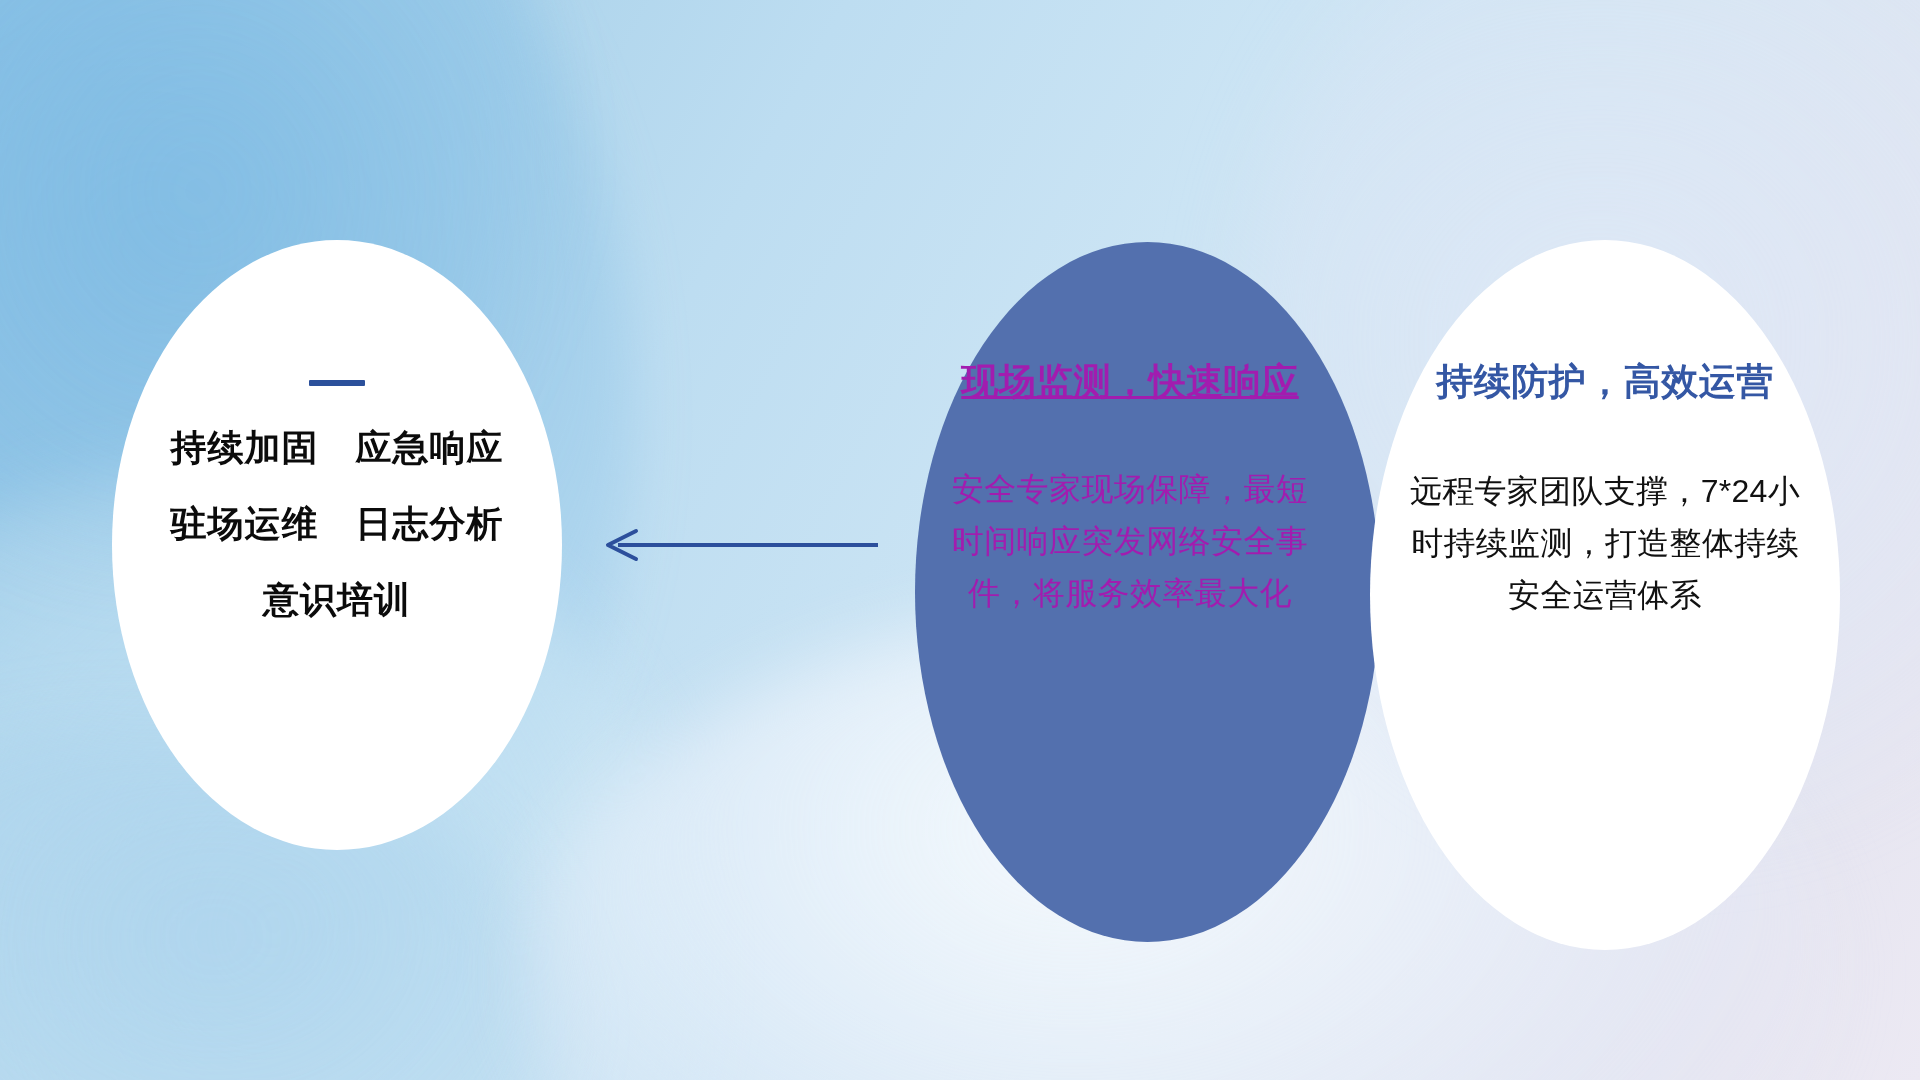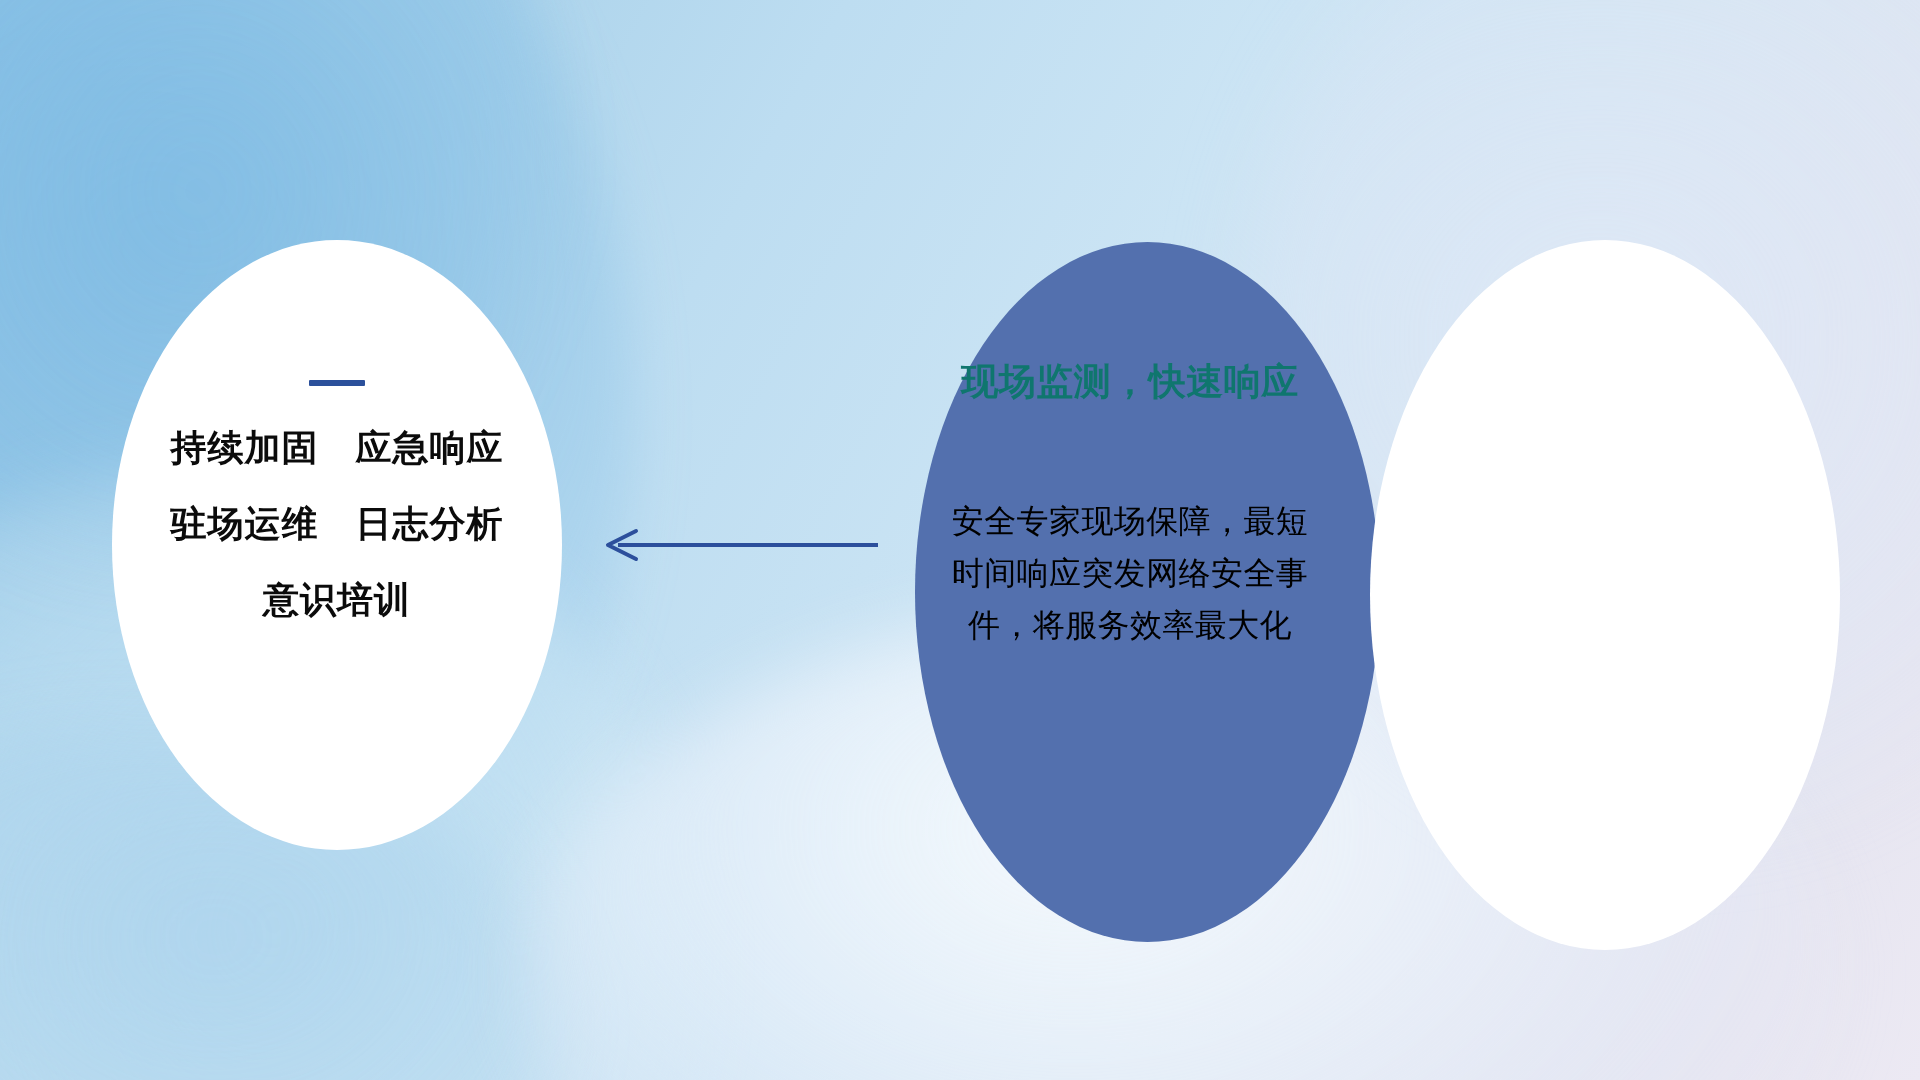--- a/index.html
+++ b/index.html
@@ -193,29 +193,30 @@
 
   
   #middle-content {
     left: 920px;
     top: 360px;
     width: 420px;
   }
   #middle-title {
     font-size: 37px;
     font-weight: bold;
-    color: #0f766e;
+    color: #a21caf;
     line-height: 1.2;
     letter-spacing: 0.5px;
     white-space: nowrap;
+    text-decoration: underline;
   }
   #middle-body {
-    margin-top: 92px;
+    margin-top: 60px;
     font-size: 32px;
-    color: #000000;
+    color: #a21caf;
     line-height: 1.62;
     letter-spacing: 0.4px;
     padding: 0 22px;
   }
 
   
   #right-content {
     left: 1372px;
     top: 360px;
     width: 466px;
@@ -266,14 +267,18 @@
     <p class="left-line">持续加固　应急响应</p>
     <p class="left-line">驻场运维　日志分析</p>
     <p class="left-line">意识培训</p>
   </div>
 
   <div class="text-block" id="middle-content">
     <div id="middle-title">现场监测，快速响应</div>
     <div id="middle-body">安全专家现场保障，最短时间响应突发网络安全事件，将服务效率最大化</div>
   </div>
 
+  <div class="text-block" id="right-content">
+    <div id="right-title">持续防护，高效运营</div>
+    <div id="right-body">远程专家团队支撑，7*24小时持续监测，打造整体持续安全运营体系</div>
+  </div>
 
 </div>
 
 </body></html>

